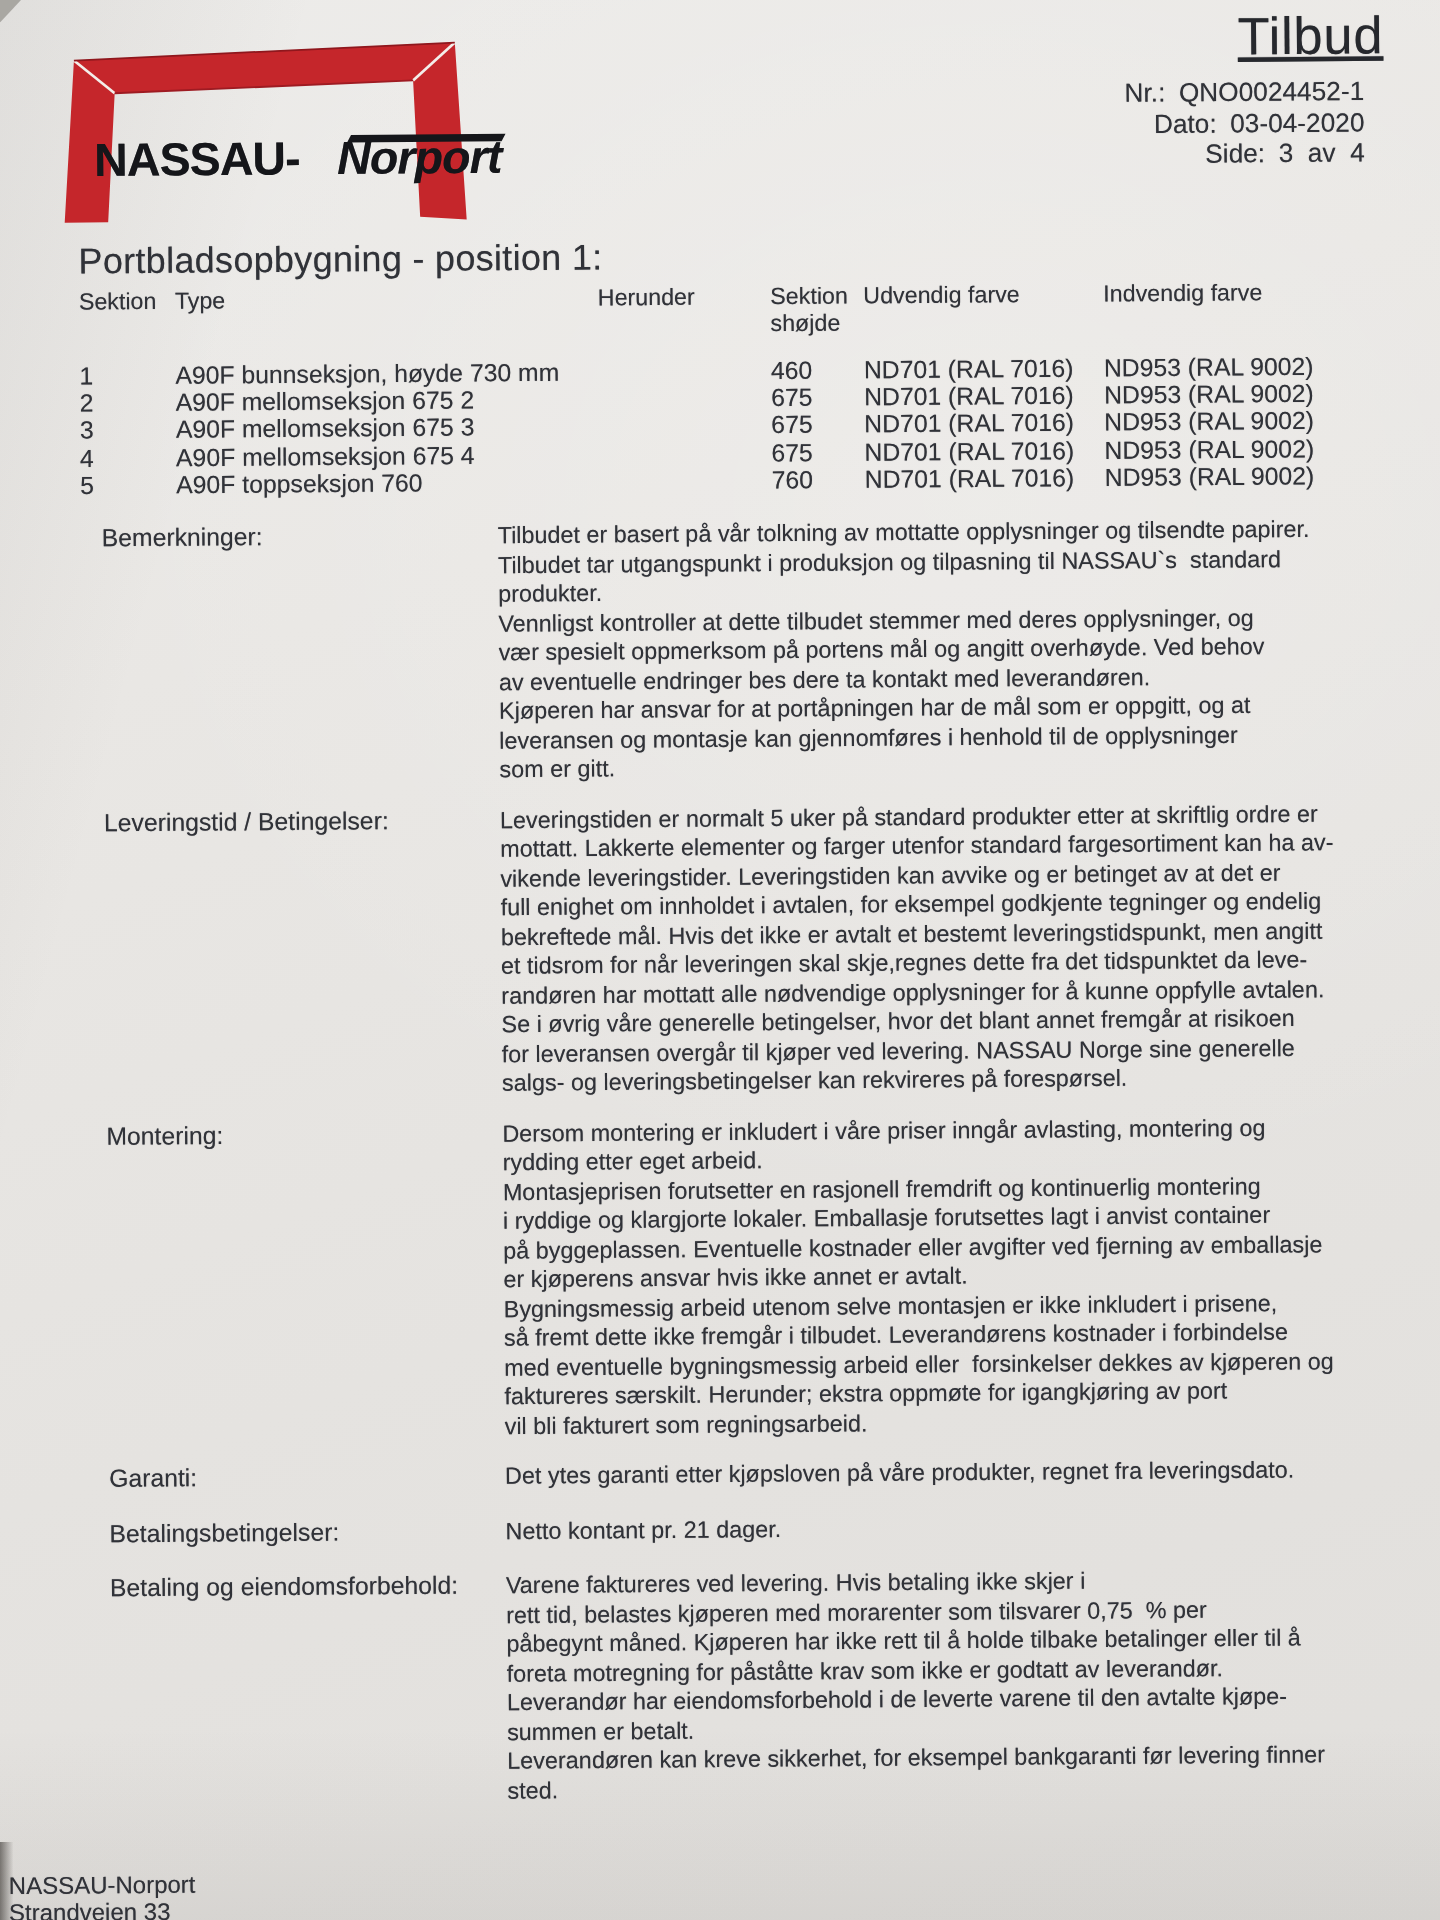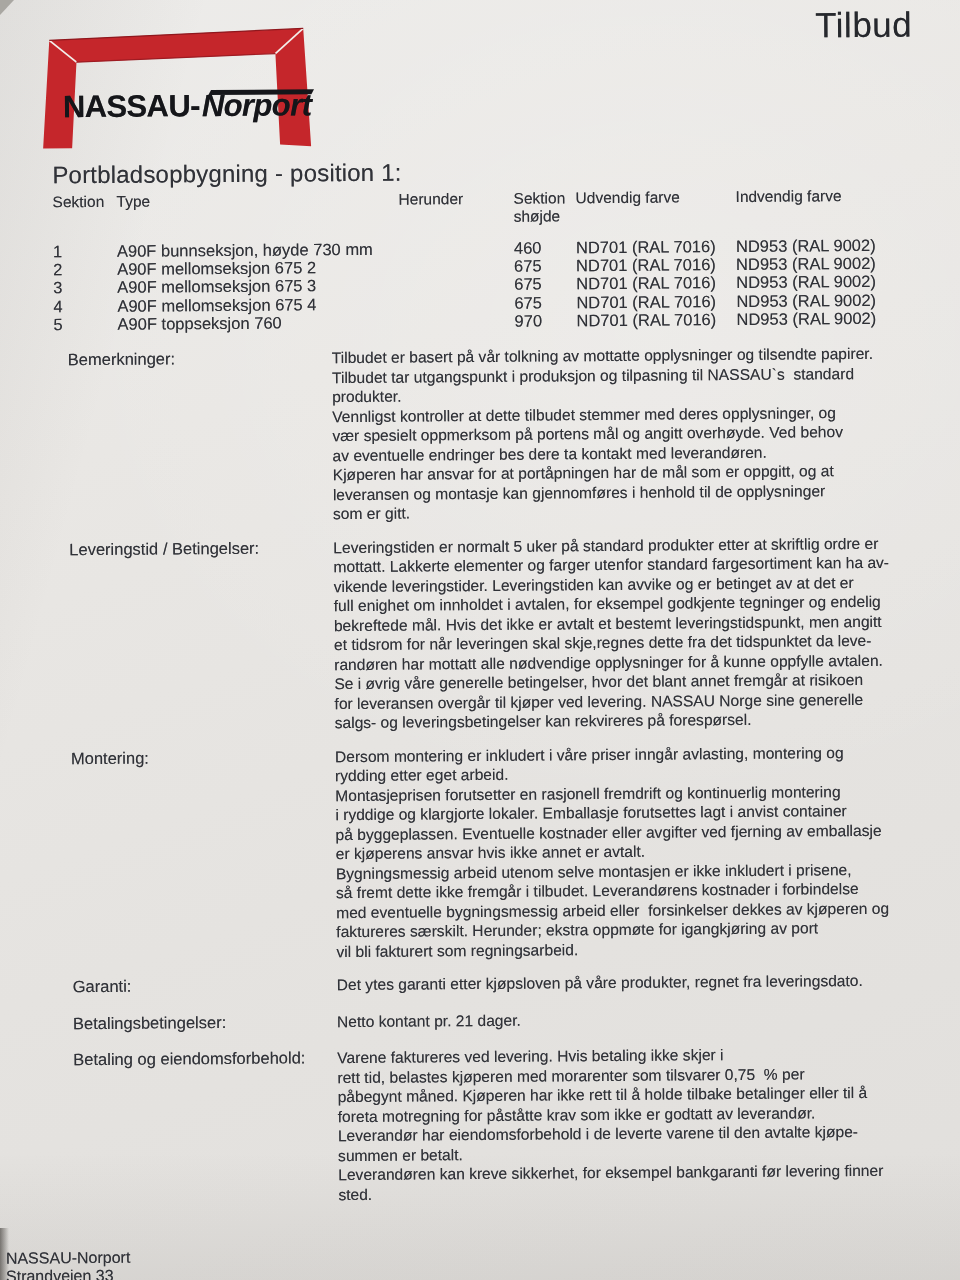--- a/index.html
+++ b/index.html
@@ -34,28 +34,28 @@
   }
 
   
   .logo{position:absolute;left:45px;top:24px;width:270px;height:124px;}
   .logo svg{position:absolute;left:0;top:0;}
   .wordmark{
     position:absolute;left:21px;top:62px;white-space:nowrap;
     font-size:31px;font-weight:bold;color:#15161a;letter-spacing:-0.6px;
     text-shadow:0 0 .4px rgba(20,22,26,.6);
   }
-  .wm-suf{font-style:italic;position:relative;padding-left:2px;}
+  .wm-suf{font-style:italic;position:relative;padding-left:2px;margin-left:23px;}
   .wm-suf::before{
     content:"";position:absolute;left:10px;right:-2px;top:2px;height:5px;
     background:#15161a;transform:skewX(-28deg);
   }
   .doc-type{
-    position:absolute;right:44px;top:8px;
-    font-size:35px;color:#26282d;letter-spacing:.5px;
+    position:absolute;right:34px;top:8px;
+    font-size:35px;color:#26282d;letter-spacing:.5px;text-decoration:underline;
   }
   .hdr-fields{position:absolute;right:47px;top:54px;font-size:17.5px;line-height:20.5px;}
   .hf-row{display:flex;justify-content:flex-end;gap:9px;white-space:pre;}
 
   
   .doc-title{position:absolute;left:55px;top:158px;font-size:24px;letter-spacing:.2px;}
   .tbl-head,.tbl-row{
     display:grid;grid-template-columns:64px 282px 115px 62px 160px 1fr;
     left:55px;right:18px;position:absolute;
   }
@@ -95,37 +95,42 @@
         <path d="M 8 13 L 262 3 L 269 121 L 238 119 L 234 28 L 35 35 L 30 121 L 1 121 Z" fill="#c5262b"></path>
         <path d="M 8 13 L 35 35" stroke="#f3eeea" stroke-width="1.8" fill="none"></path>
         <path d="M 262 3 L 234 28" stroke="#f3eeea" stroke-width="1.8" fill="none"></path>
         <path d="M 35 35 L 234 28" stroke="#9e1b22" stroke-width="1.2" fill="none"></path>
         <path d="M 8 13 L 262 3" stroke="#8f171d" stroke-width="1.2" fill="none"></path>
       </svg>
       <div class="wordmark"><span>NASSAU-</span><span class="wm-suf">Norport</span></div>
     </div>
 
     <div class="doc-type">Tilbud</div>
+    <div class="hdr-fields" id="hdr-fields">
+        <div class="hf-row"><span class="hf-label">Nr.:</span><span class="hf-value">QNO0024452-1</span></div>
+        <div class="hf-row"><span class="hf-label">Dato:</span><span class="hf-value">03-04-2020</span></div>
+        <div class="hf-row"><span class="hf-label">Side:</span><span class="hf-value">3  av  4</span></div>
+      </div>
 
     <div class="doc-title">Portbladsopbygning - position 1:</div>
     <div class="tbl-head" id="tbl-head">
         <div class="th">Sektion</div>
         <div class="th">Type</div>
         <div class="th">Herunder</div>
         <div class="th">Sektion
 shøjde</div>
         <div class="th">Udvendig farve</div>
         <div class="th">Indvendig farve</div>
       </div>
     <div class="tbl-body" id="tbl-body">
         <div class="tbl-row"><div class="td">1</div><div class="td">A90F bunnseksjon, høyde 730 mm</div><div class="td"></div><div class="td">460</div><div class="td">ND701 (RAL 7016)</div><div class="td">ND953 (RAL 9002)</div></div>
         <div class="tbl-row"><div class="td">2</div><div class="td">A90F mellomseksjon 675 2</div><div class="td"></div><div class="td">675</div><div class="td">ND701 (RAL 7016)</div><div class="td">ND953 (RAL 9002)</div></div>
         <div class="tbl-row"><div class="td">3</div><div class="td">A90F mellomseksjon 675 3</div><div class="td"></div><div class="td">675</div><div class="td">ND701 (RAL 7016)</div><div class="td">ND953 (RAL 9002)</div></div>
         <div class="tbl-row"><div class="td">4</div><div class="td">A90F mellomseksjon 675 4</div><div class="td"></div><div class="td">675</div><div class="td">ND701 (RAL 7016)</div><div class="td">ND953 (RAL 9002)</div></div>
-        <div class="tbl-row"><div class="td">5</div><div class="td">A90F toppseksjon 760</div><div class="td"></div><div class="td">970</div><div class="td">ND701 (RAL 7016)</div><div class="td">ND953 (RAL 9002)</div></div>
+        <div class="tbl-row"><div class="td">5</div><div class="td">A90F toppseksjon 760</div><div class="td"></div><div class="td">760</div><div class="td">ND701 (RAL 7016)</div><div class="td">ND953 (RAL 9002)</div></div>
       </div>
 
     <div class="sections" id="sections">
         <div class="section">
           <div class="s-label">Bemerkninger:</div>
           <div class="s-body">
             <div class="s-line">Tilbudet er basert på vår tolkning av mottatte opplysninger og tilsendte papirer.</div>
             <div class="s-line">Tilbudet tar utgangspunkt i produksjon og tilpasning til NASSAU`s  standard</div>
             <div class="s-line">produkter.</div>
             <div class="s-line">Vennligst kontroller at dette tilbudet stemmer med deres opplysninger, og</div>

